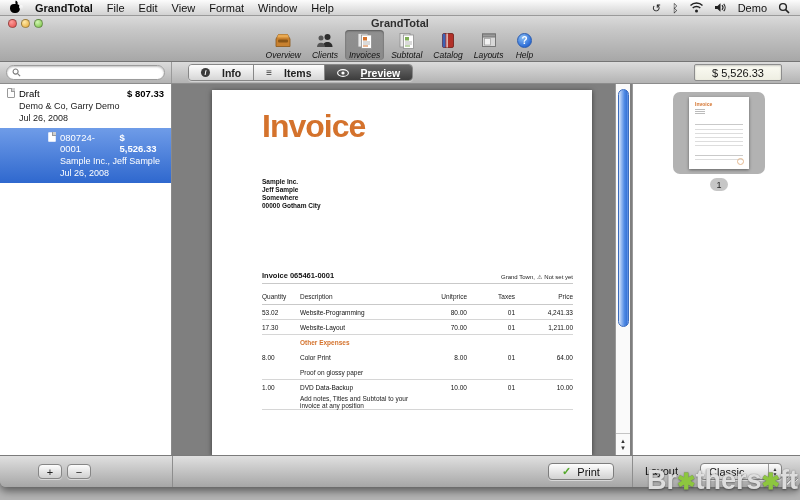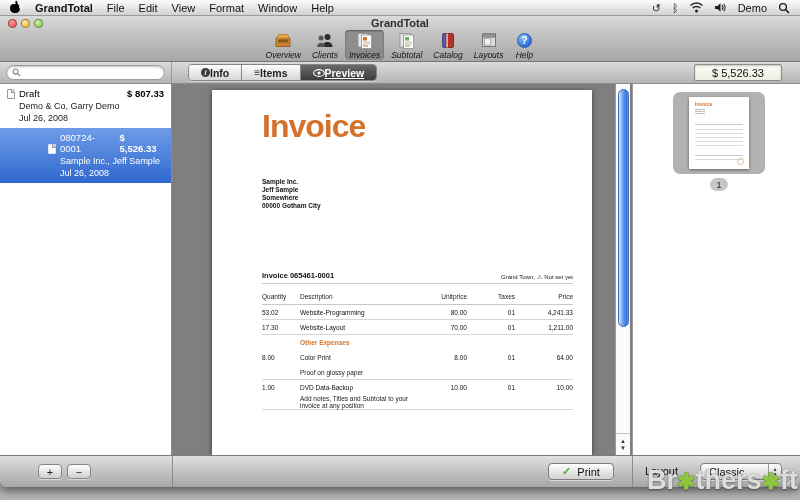--- a/index.html
+++ b/index.html
@@ -45,39 +45,39 @@
   .subbar { position:absolute; top:46px; left:0; right:0; height:22px;
     background:linear-gradient(#dcdcdc,#b3b3b3); border-bottom:1px solid #8c8c8c; }
   .subbar .left-sec { position:absolute; left:0; top:0; bottom:0; width:172px; border-right:1px solid #9a9a9a;
     display:flex; align-items:center; padding:0 6px; }
   .searchpill { width:160px; height:15px; background:#fff; border:1px solid #9b9b9b; border-radius:9px;
     display:flex; align-items:center; padding:0 5px; gap:3px; box-shadow:inset 0 1px 2px rgba(0,0,0,.25); }
   .searchpill input { border:none; outline:none; width:120px; font-size:10px; background:transparent; }
 
   .segctrl { position:absolute; left:188px; top:2px; height:17px; display:flex; border:1px solid #878787;
     border-radius:4px; overflow:hidden; box-shadow:0 1px 0 rgba(255,255,255,.4); }
-  .seg { display:flex; align-items:center; justify-content:center; gap:0; padding:0 12px;
+  .seg { display:flex; align-items:center; justify-content:center; gap:12px; padding:0 12px;
     background:linear-gradient(#fdfdfd,#d6d6d6); font-size:10.5px; font-weight:bold; color:#222; border-right:1px solid #878787;}
   .seg:last-child { border-right:none;text-decoration:underline; }
   .seg.active { background:linear-gradient(#6a6a6a,#3c3c3c); color:#fff; }
   .info-dot { width:9px; height:9px; border-radius:50%; background:#3c3c3c; color:#fff; font-size:7px; font-weight:bold;
     display:flex; align-items:center; justify-content:center; font-style:italic; }
   .items-glyph { font-size:10px; font-weight:bold; color:#333; }
 
   .totalbadge { position:absolute; right:18px; top:2px; height:17px; min-width:88px; padding:0 9px;
     background:linear-gradient(#fbfbf3,#eeeee2); border:1px solid #8d8d8d; border-radius:2px;
     font-size:11px; color:#111; display:flex; align-items:center; justify-content:center;
     box-shadow:inset 0 1px 2px rgba(0,0,0,.2); }
 
   
   .content { position:absolute; top:68px; left:0; right:0; height:371px; background:#7f7f7f; }
 
   .sidebar { position:absolute; left:0; top:0; bottom:0; width:172px; background:#fff; border-right:1px solid #8a8a8a; overflow:hidden; }
   .srow { padding:4px 7px 5px 7px; }
-  .srow .line1 { display:flex; align-items:flex-end; gap:4px; font-size:9.5px; color:#000; }
+  .srow .line1 { display:flex; align-items:flex-start; gap:4px; font-size:9.5px; color:#000; }
   .srow .line1 .amt { margin-left:auto; font-weight:bold; }
   .srow .line2, .srow .line3 { font-size:9px; color:#222; margin-top:2px; padding-left:12px; }
   .srow.selected { background:linear-gradient(#6f9ce8,#2f68ce);padding-left:48px; }
   .srow.selected .line1, .srow.selected .line2, .srow.selected .line3 { color:#fff; }
   .docico { width:8px; height:10px; background:#fdfdfd; border:1px solid #999; border-radius:1px; position:relative; flex:0 0 auto;}
   .docico:after { content:""; position:absolute; right:-1px; top:-1px; width:3px; height:3px; background:#cfcfcf; border-left:1px solid #999; border-bottom:1px solid #999;}
   .srow.selected .docico { border-color:#dde7fa; background:#fff; }
 
   
   .preview { position:absolute; left:172px; top:0; bottom:0; width:460px; background:#7f7f7f; }

